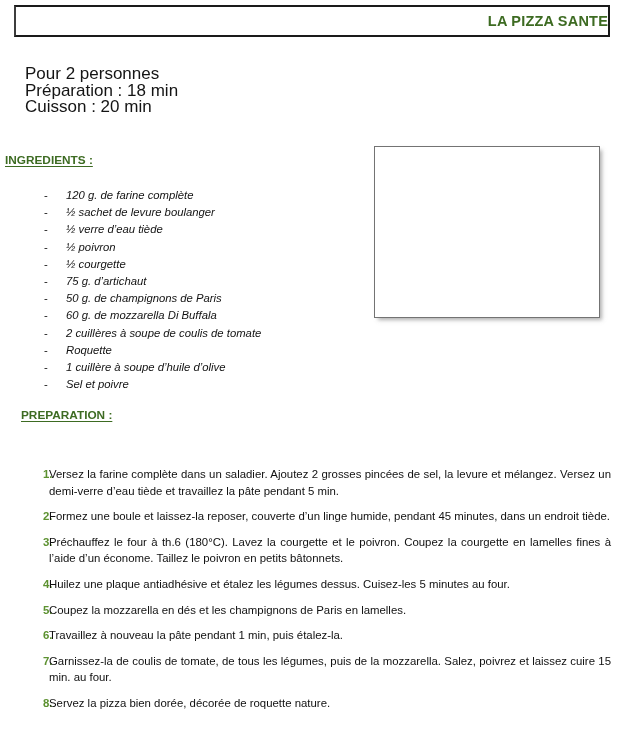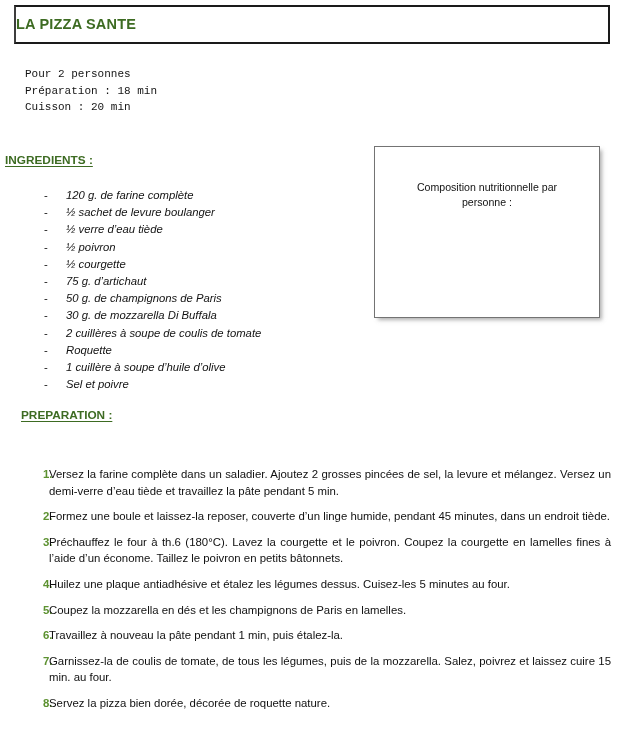--- a/index.html
+++ b/index.html
@@ -16,49 +16,48 @@
     overflow: hidden;
     position: relative;
   }
 
   
   .title-box {
     position: absolute;
     left: 14px;
     top: 5px;
     width: 596px;
-    height: 39px;
+    height: 32px;
     border: 1px solid #9a9a9a;
     border-top: 2px solid #1a1a1a;
     border-bottom: 2px solid #1a1a1a;
     border-left: 2px solid #3d3d3d;
     border-right: 2px solid #1a1a1a;
     box-sizing: border-box;
     display: flex;
     align-items: center;
-    justify-content: flex-start;
+    justify-content: flex-end;
     background: #ffffff;
   }
   .title-text {
     font-size: 14.5px;
     font-weight: bold;
     color: #3d6b22;
     letter-spacing: 0.2px;
     line-height: 1;
   }
 
   
   .meta-block {
     position: absolute;
     left: 25px;
     top: 66px;
-    font-size: 11px;
+    font-size: 17px;
     line-height: 16.5px;
     color: #141414;
-    font-family: Liberation Mono, monospace;
   }
   .meta-line { white-space: nowrap; }
 
   
   .section-heading {
     position: absolute;
     font-size: 11.8px;
     font-weight: bold;
     color: #3d6b22;
     text-decoration: underline;
@@ -205,42 +204,41 @@
     <li class="ingredient-item">
       <span class="ingredient-dash">-</span>
       <span class="ingredient-text">75 g. d’artichaut</span>
     </li>
     <li class="ingredient-item">
       <span class="ingredient-dash">-</span>
       <span class="ingredient-text">50 g. de champignons de Paris</span>
     </li>
     <li class="ingredient-item">
       <span class="ingredient-dash">-</span>
-      <span class="ingredient-text">30 g. de mozzarella Di Buffala</span>
+      <span class="ingredient-text">60 g. de mozzarella Di Buffala</span>
     </li>
     <li class="ingredient-item">
       <span class="ingredient-dash">-</span>
       <span class="ingredient-text">2 cuillères à soupe de coulis de tomate</span>
     </li>
     <li class="ingredient-item">
       <span class="ingredient-dash">-</span>
       <span class="ingredient-text">Roquette</span>
     </li>
     <li class="ingredient-item">
       <span class="ingredient-dash">-</span>
       <span class="ingredient-text">1 cuillère à soupe d’huile d’olive</span>
     </li>
     <li class="ingredient-item">
       <span class="ingredient-dash">-</span>
       <span class="ingredient-text">Sel et poivre</span>
     </li>
   </ul>
 
 <div class="nutrition-box">
-  <div class="nutrition-title">Composition nutritionnelle par personne :</div>
 </div>
 
 <div class="section-heading" id="preparation-heading">PREPARATION :</div>
 
 <ol class="steps-list" id="steps-list">
     <li class="step-item">
       <span class="step-num">1.</span>
       <span class="step-text">Versez la farine complète dans un saladier. Ajoutez 2 grosses pincées de sel, la levure et mélangez. Versez un demi-verre d’eau tiède et travaillez la pâte pendant 5 min.</span>
     </li>
     <li class="step-item">

